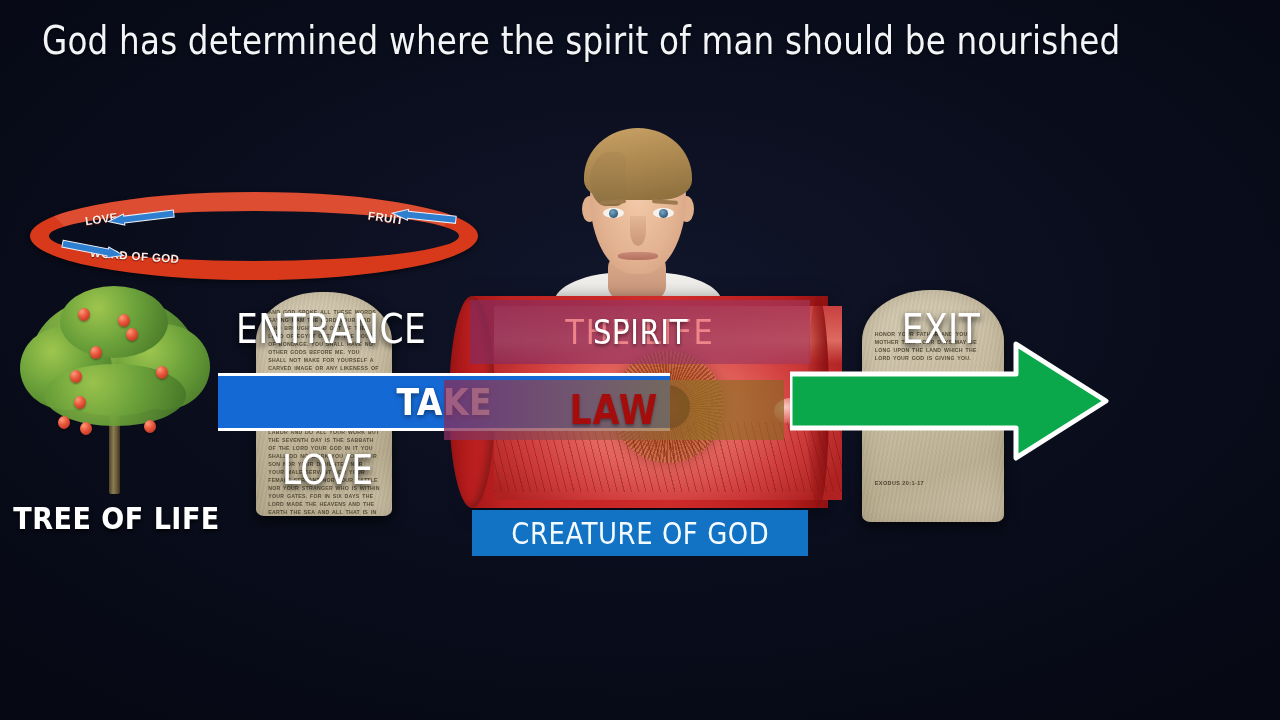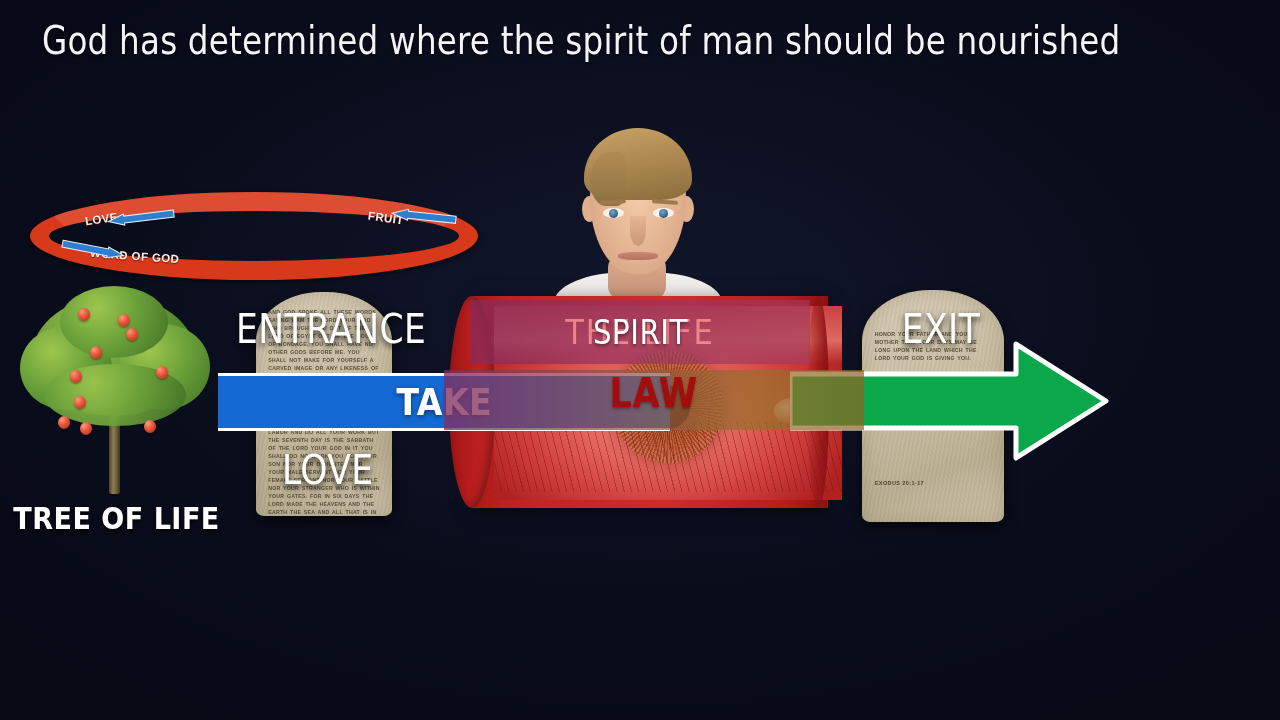--- a/index.html
+++ b/index.html
@@ -270,24 +270,24 @@
   }
   #spirit-text{
     position:relative;
     font-size:34px; color:#ffffff;
     font-family:"DejaVu Sans Condensed","Liberation Sans",sans-serif;
     letter-spacing:.5px;
     text-shadow:0 2px 4px rgba(0,0,0,.5);
     transform:scaleX(.96);
   }
   #band-law{
-    position:absolute; left:444px; top:370px;
-    width:420px; height:60px;
+    position:absolute; left:444px; top:380px;
+    width:340px; height:60px;
     background:linear-gradient(90deg, rgba(130,45,95,.78) 0%, rgba(150,85,70,.72) 45%, rgba(152,112,40,.72) 75%, rgba(140,100,35,.7) 100%);
-    display:flex; align-items:flex-start; justify-content:center;
+    display:flex; align-items:center; justify-content:center;
   }
   #law-text{
     font-size:40px; font-weight:bold; color:#a50c0c;
     font-family:"DejaVu Sans Condensed","Liberation Sans",sans-serif;
     letter-spacing:1px;
     text-shadow:0 2px 3px rgba(0,0,0,.35);
     transform:scaleX(.97);
   }
 
   
@@ -450,14 +450,17 @@
   </div>
 
   <div id="band-law">
     <span id="law-text">LAW</span>
   </div>
 
   <div class="big-label" id="lbl-entrance">ENTRANCE</div>
   <div class="big-label" id="lbl-love-big">LOVE</div>
   <div class="big-label" id="lbl-exit">EXIT</div>
 
+  <div id="creature-bar">
+    <span id="creature-text">CREATURE OF GOD</span>
+  </div>
 
 </div>
 
 </body></html>

